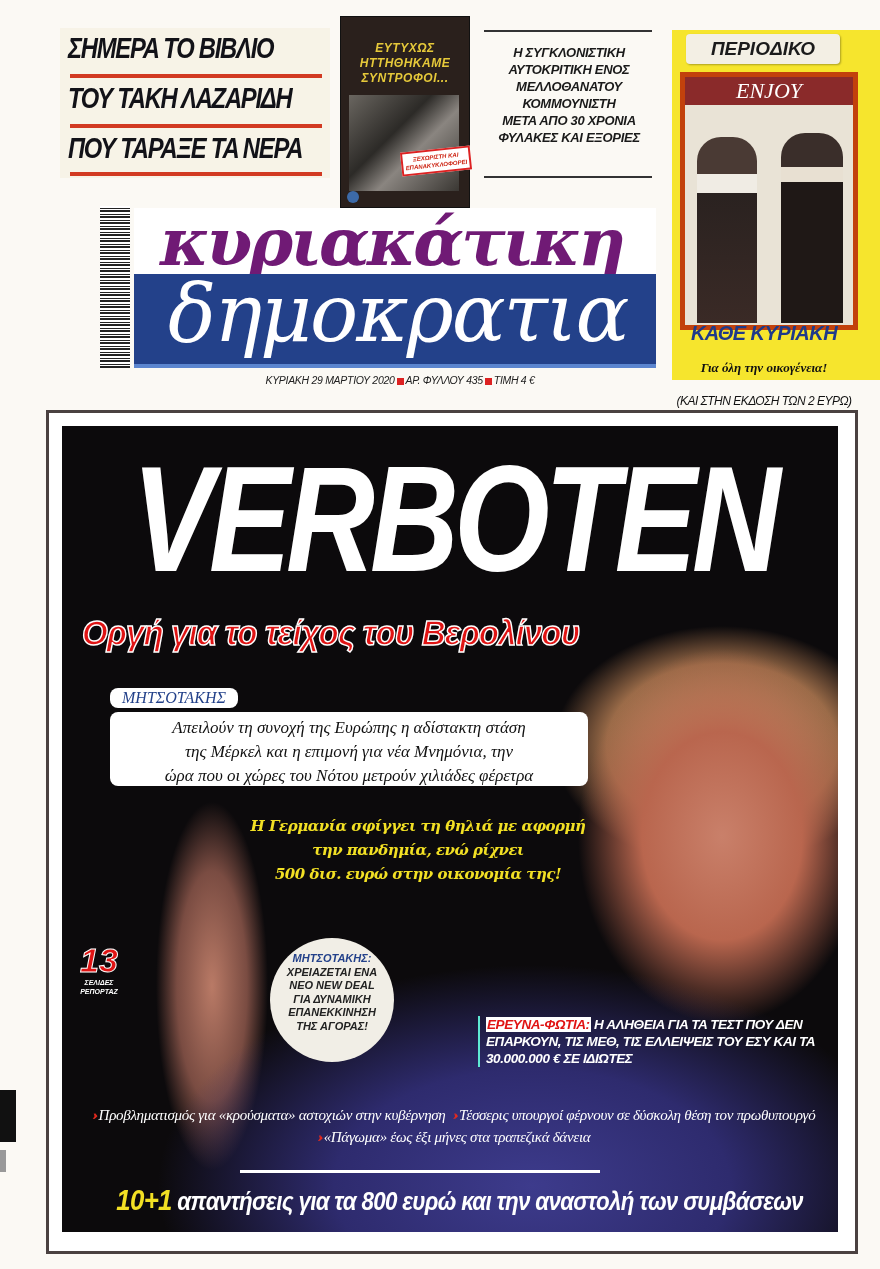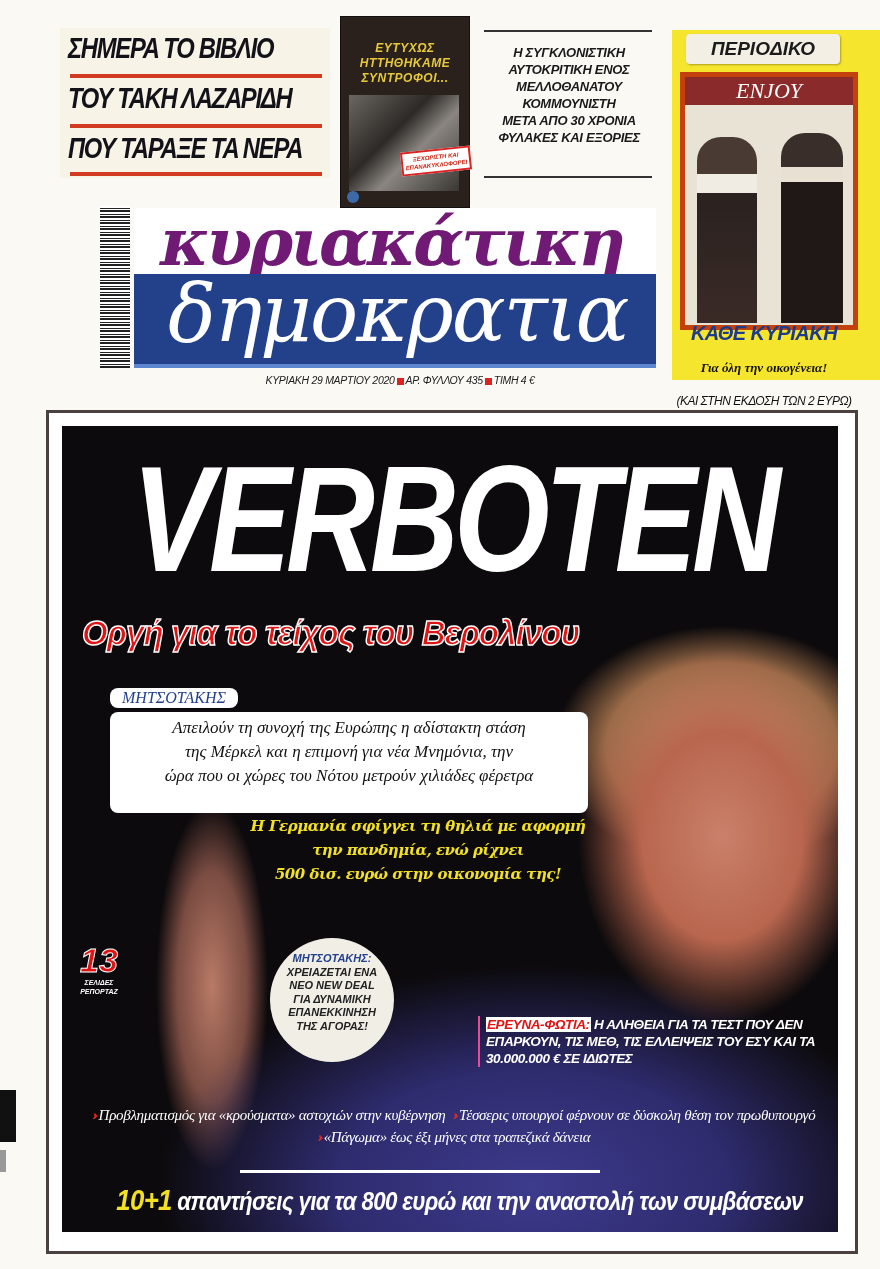--- a/index.html
+++ b/index.html
@@ -40,28 +40,28 @@
   .main{left:62px;top:426px;width:776px;height:806px;background:#0c0a0c;overflow:hidden;}
   .photo-bg{position:absolute;left:0;top:0;width:100%;height:100%;background:
       radial-gradient(ellipse 200px 260px at 660px 410px,#c9806a 0,#b9664e 40%,rgba(0,0,0,0) 72%),
       radial-gradient(ellipse 210px 150px at 660px 320px,#c7a071 0,#9a6b48 55%,rgba(0,0,0,0) 80%),
       radial-gradient(ellipse 440px 260px at 470px 760px,#3d3b8c 0,#2e2b6e 45%,rgba(0,0,0,0) 85%),
       radial-gradient(ellipse 70px 230px at 150px 560px,#b97a66 0,#7a4c42 50%,rgba(0,0,0,0) 80%),
       #0c0a0c;}
   .verboten{position:absolute;left:0;top:8px;width:776px;text-align:center;font-family:"Liberation Sans",sans-serif;font-weight:bold;font-size:150px;color:#fff;letter-spacing:-6px;line-height:170px;transform:scaleX(0.82);transform-origin:center;}
   .sub-red{position:absolute;left:20px;top:186px;width:760px;font-weight:bold;font-size:36px;color:#e01414;-webkit-text-stroke:1.5px #fff;letter-spacing:-1px;white-space:nowrap;transform:scaleX(0.92);transform-origin:left;}
   .euro-tag{position:absolute;left:48px;top:262px;padding:1px 12px;background:#fff;border-radius:8px;font-family:"Liberation Serif",serif;font-size:16px;color:#23418a;}
-  .euro-box{position:absolute;left:48px;top:286px;width:478px;height:101px;background:#fff;border-radius:8px;font-family:"Liberation Serif",serif;font-size:17px;line-height:24px;text-align:center;color:#111;padding-top:4px;box-sizing:border-box;}
+  .euro-box{position:absolute;left:48px;top:286px;width:478px;height:74px;background:#fff;border-radius:8px;font-family:"Liberation Serif",serif;font-size:17px;line-height:24px;text-align:center;color:#111;padding-top:4px;box-sizing:border-box;}
   .yellow{position:absolute;left:176px;top:388px;width:360px;text-align:center;font-family:"DejaVu Serif",serif;font-weight:bold;font-size:15px;line-height:24px;color:#f2e024;letter-spacing:-0.5px;}
   .thirteen{position:absolute;left:14px;top:516px;width:46px;text-align:center;}
   .thirteen .n{font-weight:bold;font-size:34px;color:#e01414;line-height:36px;-webkit-text-stroke:1px #fff;}
   .thirteen .t{font-weight:bold;font-size:7px;color:#fff;line-height:9px;}
   .bubble{position:absolute;left:208px;top:512px;width:124px;height:124px;border-radius:50%;background:#f1eee6;text-align:center;font-weight:bold;font-size:11px;line-height:13.5px;color:#222;padding-top:14px;box-sizing:border-box;}
   .bubble .hd{color:#23418a;}
-  .ereuna{position:absolute;left:416px;top:590px;width:350px;font-weight:bold;font-size:13.5px;line-height:17px;color:#fff;border-left:2px solid #ec4899;padding-left:6px;letter-spacing:-0.4px;}
+  .ereuna{position:absolute;left:416px;top:590px;width:350px;font-weight:bold;font-size:13.5px;line-height:17px;color:#fff;border-left:2px solid #5eead4;padding-left:6px;letter-spacing:-0.4px;}
   .ereuna .hd{color:#e01414;background:#fff;padding:0 1px;}
   .bullets{position:absolute;left:20px;top:678px;width:740px;text-align:center;font-family:"Liberation Serif",serif;font-size:15px;line-height:22px;color:#fff;letter-spacing:-0.3px;}
   .chev{color:#e52a1e;font-weight:bold;letter-spacing:-4px;margin:0 4px;}
   .hr{position:absolute;left:178px;top:744px;width:360px;height:3px;background:#fff;}
   .answers{position:absolute;left:0;top:754px;width:776px;text-align:center;font-weight:bold;font-size:26px;line-height:40px;color:#fff;letter-spacing:-0.8px;white-space:nowrap;transform:scaleX(0.86);transform-origin:center;}
   .answers .num{color:#f2e024;font-size:30px;}
   .side-label{left:0;top:1090px;width:16px;height:52px;background:#111;}
   .side-label2{left:0;top:1150px;width:6px;height:22px;background:#999;}
 </style>
 </head>

